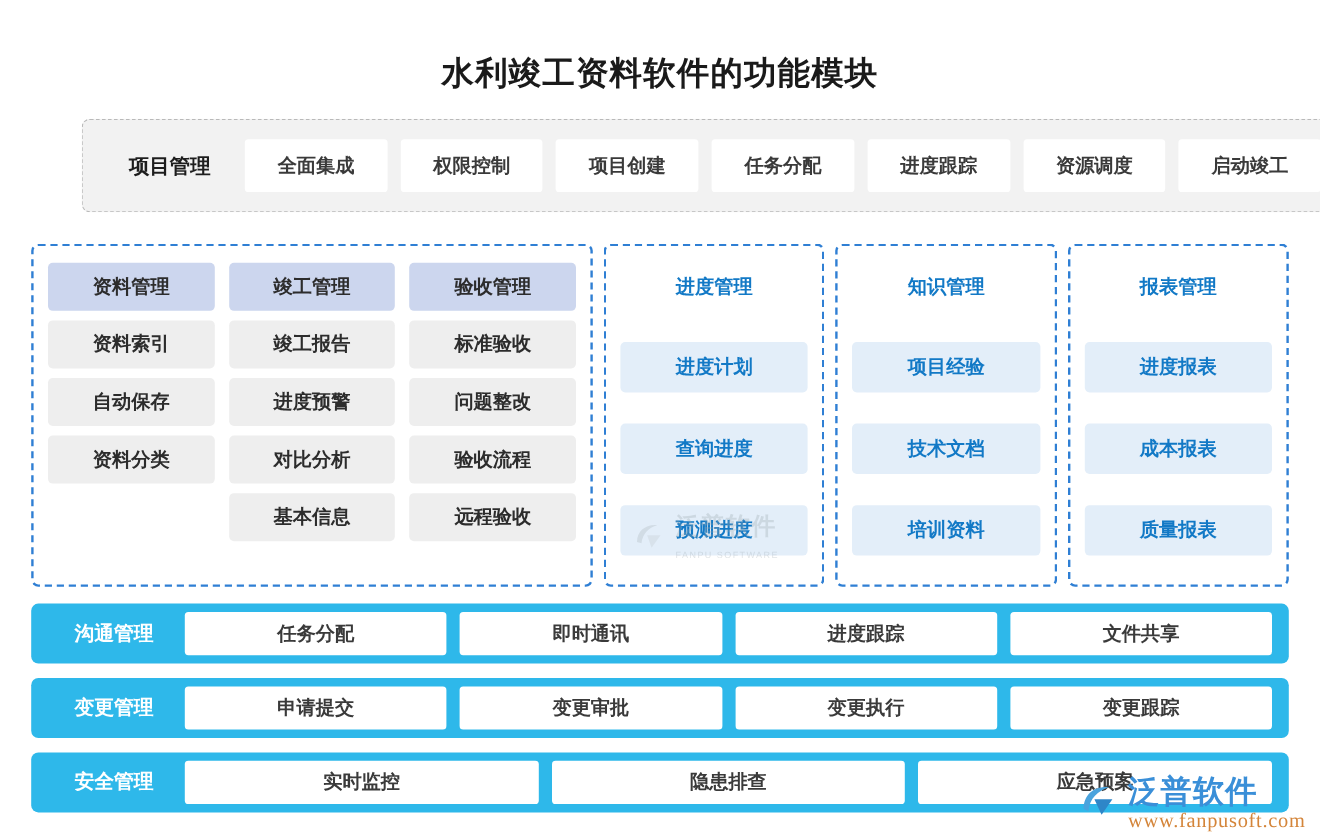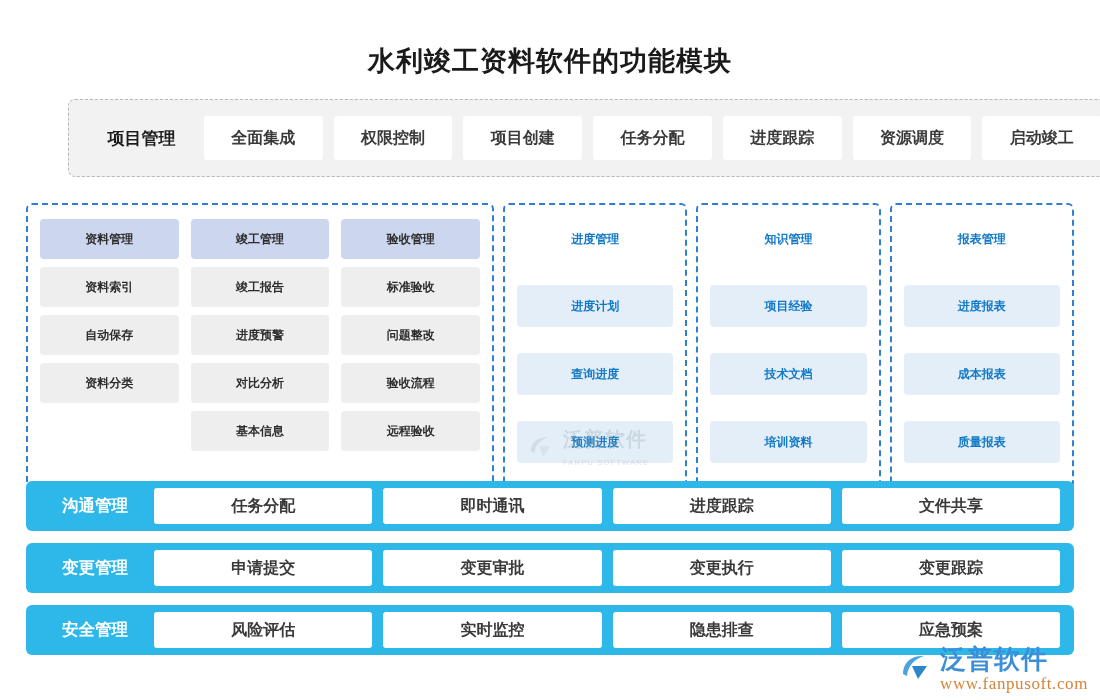--- a/index.html
+++ b/index.html
@@ -95,21 +95,21 @@
     display: flex;
     flex-direction: column;
     gap: 8px;
   }
   .cell {
     height: 40px;
     border-radius: 4px;
     display: flex;
     align-items: center;
     justify-content: center;
-    font-size: 12px;
+    font-size: 16px;
     font-weight: bold;
     white-space: nowrap;
   }
   
   .cell.dk-head {
     background: #ccd6ee;
     color: #2c2c2c;
   }
   .cell.dk-item {
     background: #eeeeee;
@@ -124,21 +124,21 @@
     background: #e3eef9;
     color: #1279c6;
     height: 42px;
   }
   .col.blue-col { gap: 26px; }
 
   
   .bottom-area {
     position: absolute;
     left: 26px;
-    top: 481px;
+    top: 503px;
     width: 1048px;
     display: flex;
     flex-direction: column;
     gap: 12px;
   }
   .blue-bar {
     height: 50px;
     background: #2eb8ea;
     border-radius: 6px;
     display: flex;
@@ -335,21 +335,20 @@
       <div class="white-chip">申请提交</div>
       <div class="white-chip">变更审批</div>
       <div class="white-chip">变更执行</div>
       <div class="white-chip">变更跟踪</div>
     </div>
   </div>
 
   <div class="blue-bar">
     <div class="blue-bar-label">安全管理</div>
     <div class="blue-bar-items">
-      <div class="white-chip">风险评估</div>
       <div class="white-chip">实时监控</div>
       <div class="white-chip">隐患排查</div>
       <div class="white-chip">应急预案</div>
     </div>
   </div>
 
 </div>
 
 <div class="corner-logo">
   <div class="logo-mark">

